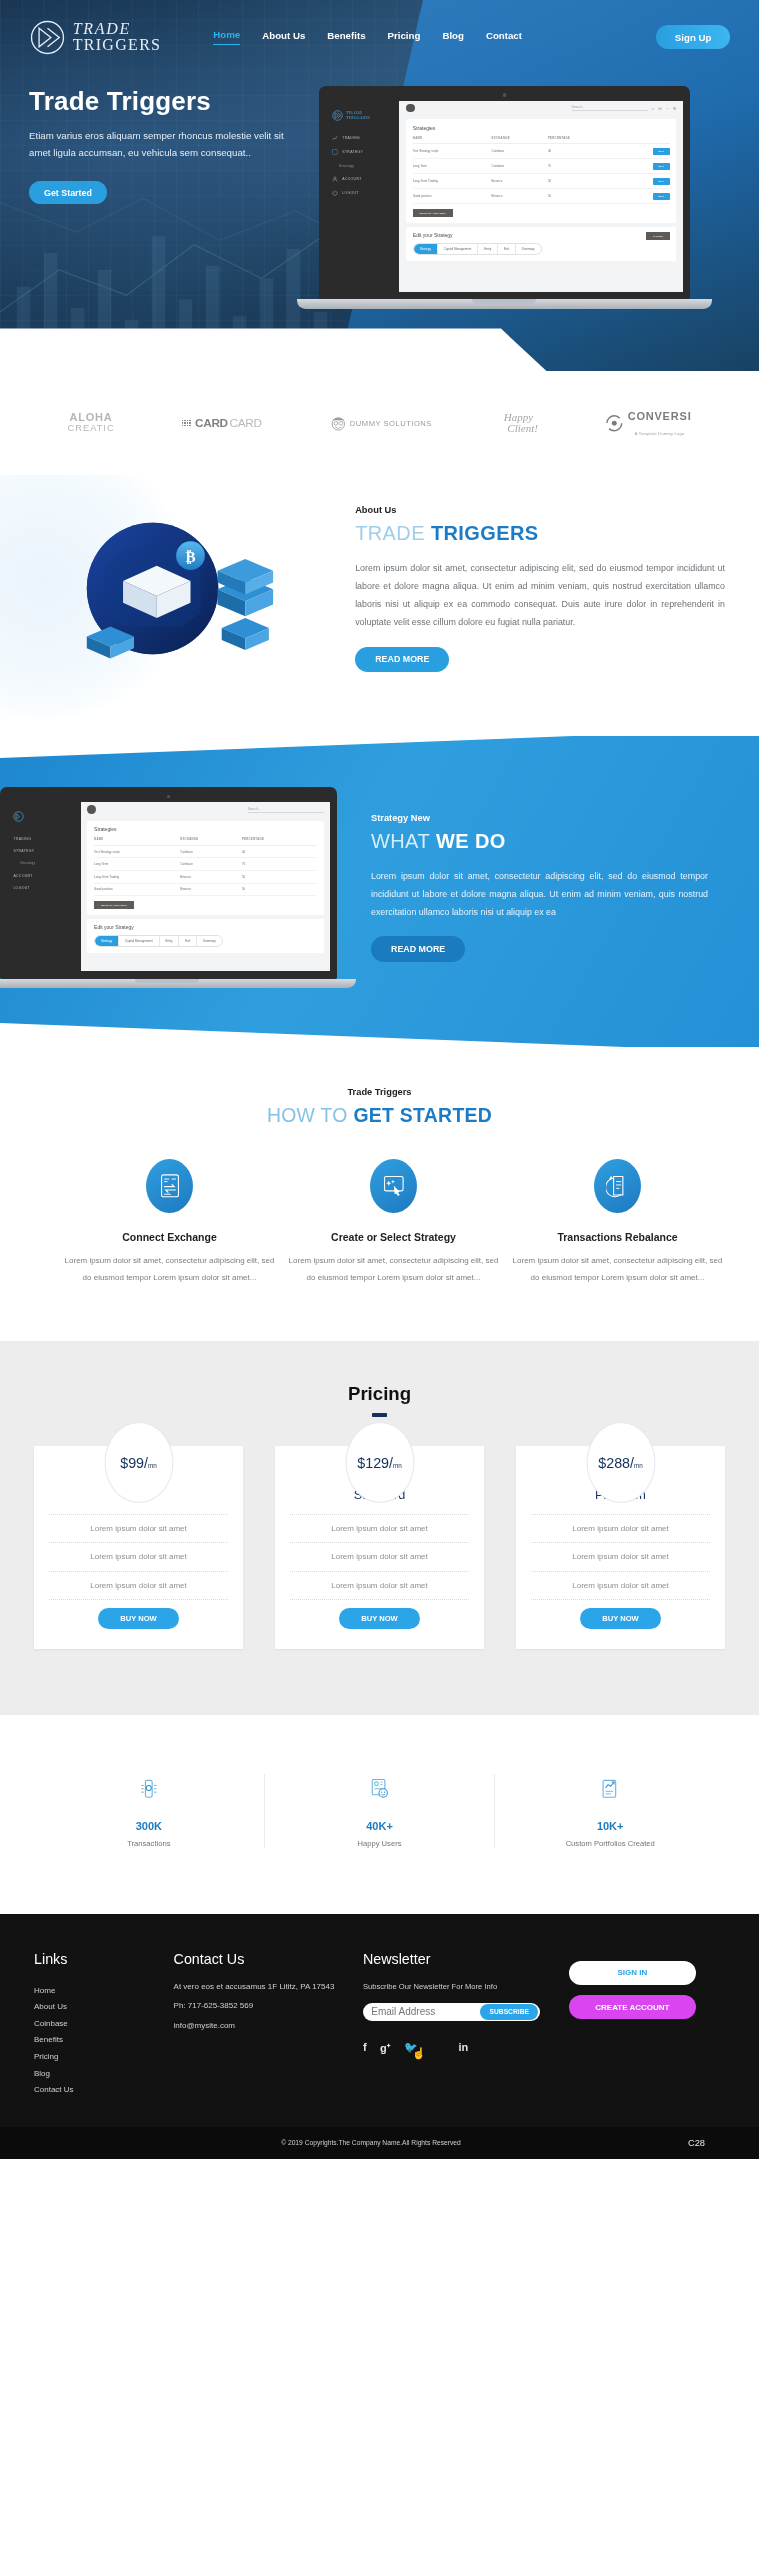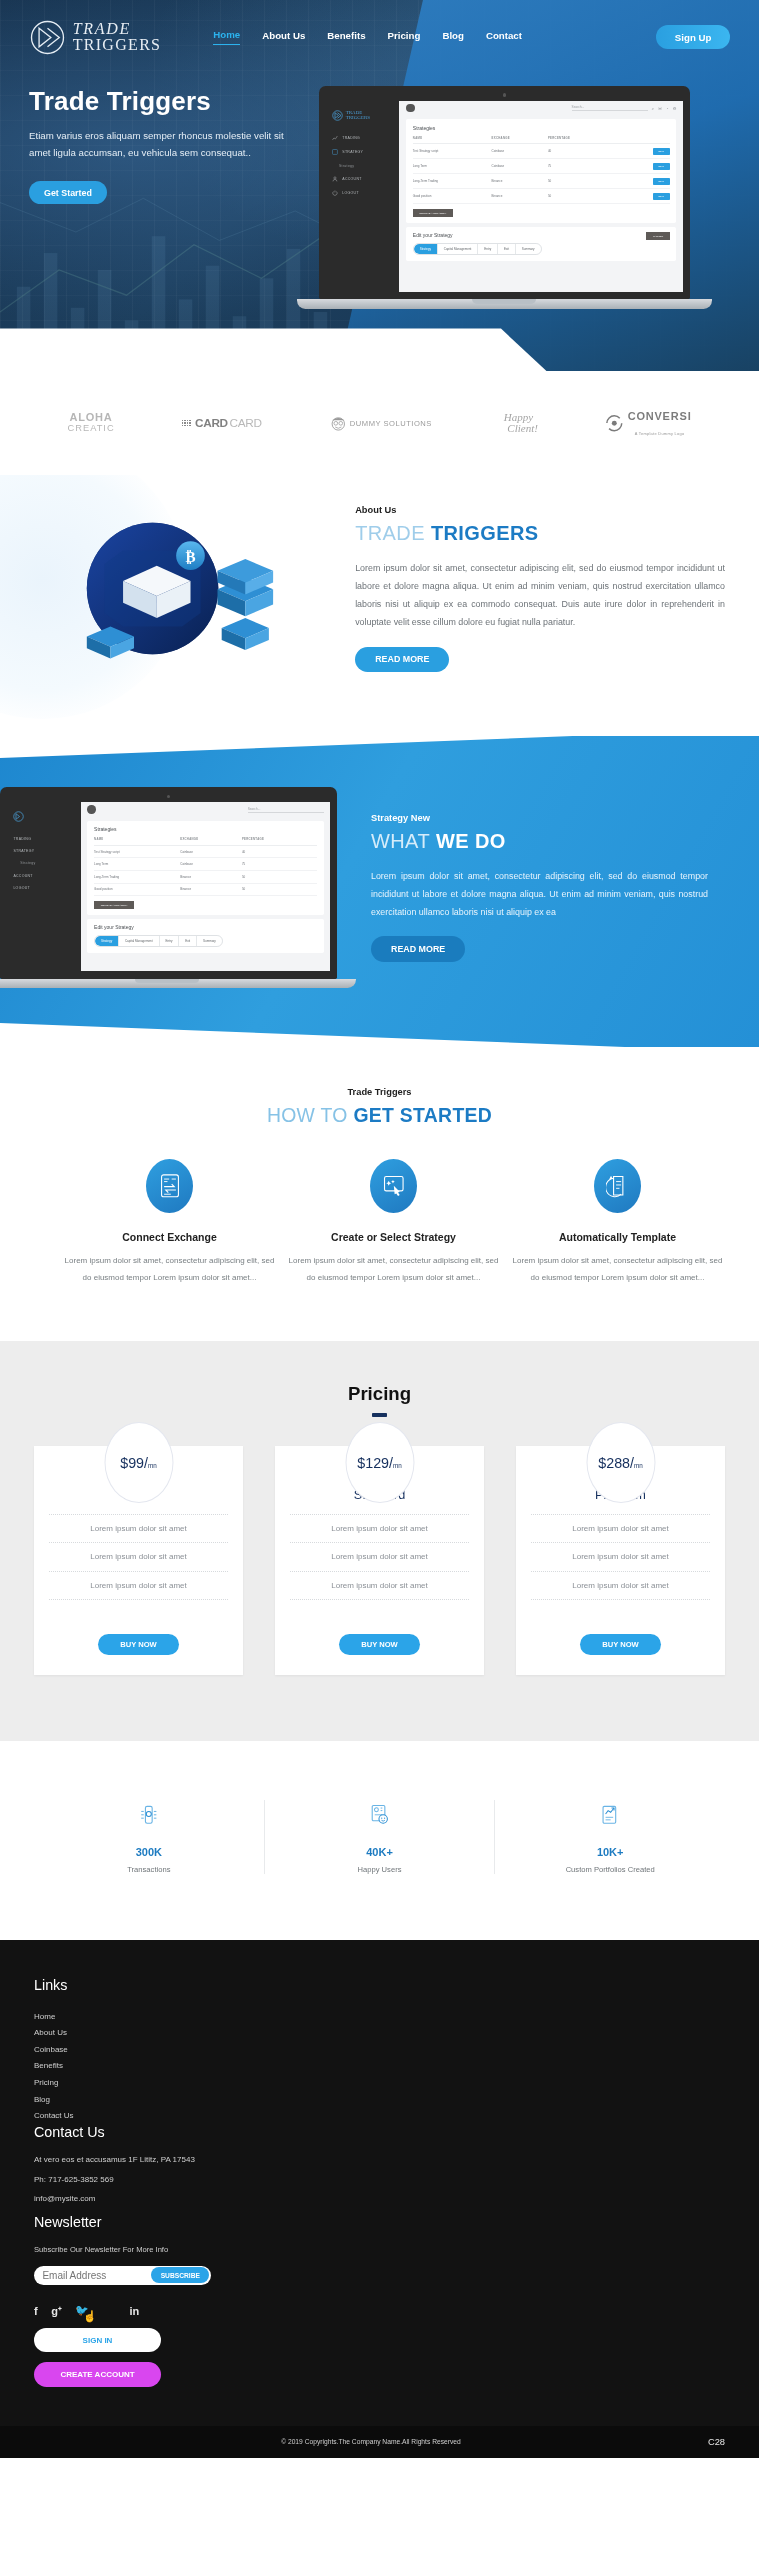--- a/index.html
+++ b/index.html
@@ -276,37 +276,37 @@
   .pr-price { font-size:14.3px; color:#16305e; font-weight:normal; }
   .pr-price small { font-size:6.3px; }
   .pr-plan { font-size:12.7px; color:#16305e; margin: 5px 0 11.8px; }
   .pr-feats { list-style:none; }
   .pr-feats li {
     font-size:8px; color:#8b9096; padding: 9.3px 0;
     border-top: 0.8px dotted #d7dadd;
   }
   .pr-feats li:last-child { border-bottom: 0.8px dotted #d7dadd; }
   .pr-buy {
-    margin-top: 34px; background:#2ba4e8; color:#fff; border:none;
+    margin-top: 8px; background:#2ba4e8; color:#fff; border:none;
     border-radius:11.8px; padding:5.9px 22px; font-size:7.6px; font-weight:bold; cursor:pointer;
   }
 
   
   .stats { background:#fff; padding: 59px 34px 66px; display:flex; }
   .stat {
     flex:1; text-align:center; border-right:0.8px solid #e8eaec;
   }
   .stat:last-child { border-right:none; }
   .stat-ic { height:29px; display:flex; align-items:center; justify-content:center; margin-bottom:17px;}
   .stat-num { font-size:11px; font-weight:bold; color:#1d7bc1; margin-bottom:6.7px;}
   .stat-lbl { font-size:7.6px; color:#6f7579; }
 
   
   footer { background:#121212; padding: 37px 34px 29px; color:#d8d8d8; }
-  .ft-cols { display:flex;flex-direction:column; }
+  .ft-cols { display:flex; }
   .ft-links { width: 143px; }
   .ft-contact { width: 194px; }
   .ft-news { width: 211px; }
   .ft-acts { width: 160px; padding-top: 10px; }
   .ft-h { font-size:14.3px; color:#fff; font-weight:normal; margin-bottom:15px;}
   .ft-links a {
     display:block; font-size:8px; color:#cfcfcf; text-decoration:none; padding: 3.8px 0;
   }
   .ft-line { font-size:8px; color:#cfcfcf; line-height:1.3; margin-bottom:9.3px; }
   .ft-sub { font-size:7.6px; color:#cfcfcf; margin-bottom:11.8px;}
@@ -326,21 +326,21 @@
   .socials span { font-size:11px; color:#e6e6e6; cursor:pointer; font-weight:bold;}
   .socials span.tw { color:#2ba4e8; }
   .cursor-ic { position:relative; left:-18.6px; top:5.9px; color:#fff; font-size:8.4px;}
   .act-btn {
     display:block; width: 127px; text-align:center; border:none; border-radius:13.5px;
     padding: 7.6px 0; font-size:8px; font-weight:bold; cursor:pointer; margin-bottom:10px;
   }
   .act-signin { background:#fff; color:#2ba4e8; }
   .act-create { background:#d946ef; color:#fff; }
   .copy {
-    background:#0b0b0b; padding: 11px 34px; display:flex; align-items:center;
+    background:#0b0b0b; padding: 11px 54px; display:flex; align-items:center;
   }
   .copy .c-text { margin: 0 auto; font-size:6.7px; color:#cfcfcf; }
   .copy .c-right { font-size:9.3px; color:#e8e8e8; }
 </style>
 </head>
 <body>
 
 <section class="hero">
   <div class="hero-bg"></div>
   <svg class="hero-bars" viewBox="0 0 900 260" preserveAspectRatio="none">
@@ -756,21 +756,21 @@
       <div class="gs-circle">
         <svg width="23.6" height="23.6" viewBox="0 0 28 28">
           <path d="M9 3 h11 v22 h-11 z" fill="none" stroke="#fff" stroke-width="1.3"></path>
           <line x1="12" y1="9" x2="18" y2="9" stroke="#fff" stroke-width="1.1"></line>
           <line x1="12" y1="13" x2="18" y2="13" stroke="#fff" stroke-width="1.1"></line>
           <line x1="12" y1="17" x2="16" y2="17" stroke="#fff" stroke-width="1.1"></line>
           <path d="M9 5 a11 11 0 1 0 9 19" fill="none" stroke="#fff" stroke-width="1.2"></path>
           <path d="M6 2 l-2 4 l4 0 z" fill="#fff"></path>
         </svg>
       </div>
-      <div class="gs-h">Automatically Template</div>
+      <div class="gs-h">Transactions Rebalance</div>
       <div class="gs-p">Lorem ipsum dolor sit amet, consectetur adipiscing elit, sed do eiusmod tempor Lorem ipsum dolor sit amet...</div>
     </div>
   </div>
 </section>
 
 <section class="pricing">
   <div class="pr-title">Pricing</div>
   <div class="pr-dash"></div>
   <div class="pr-cols">
     <div class="pr-card">

